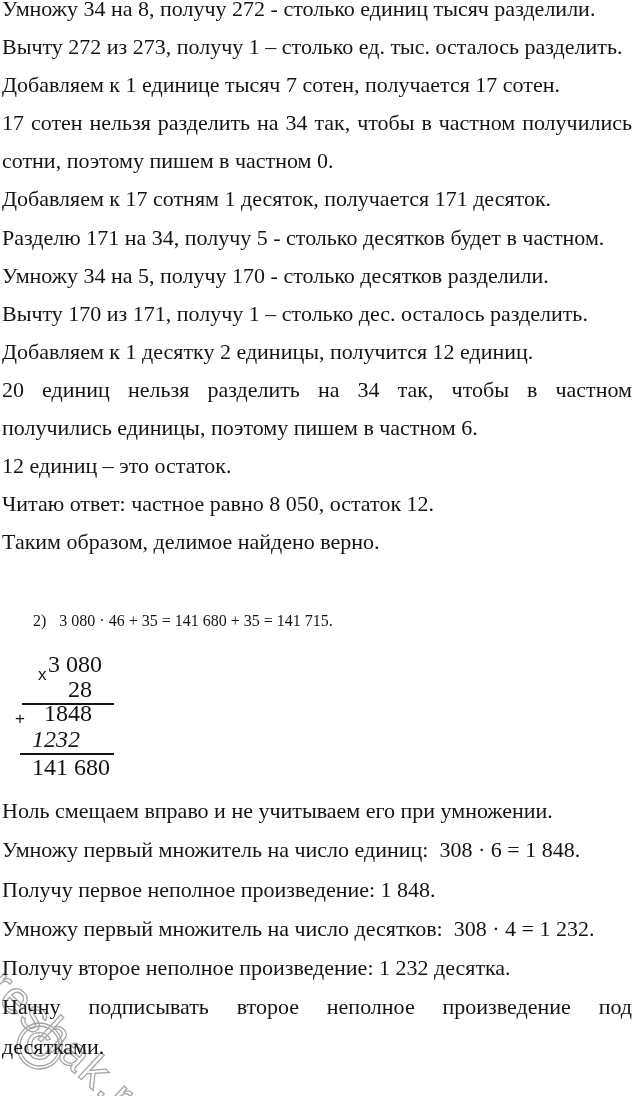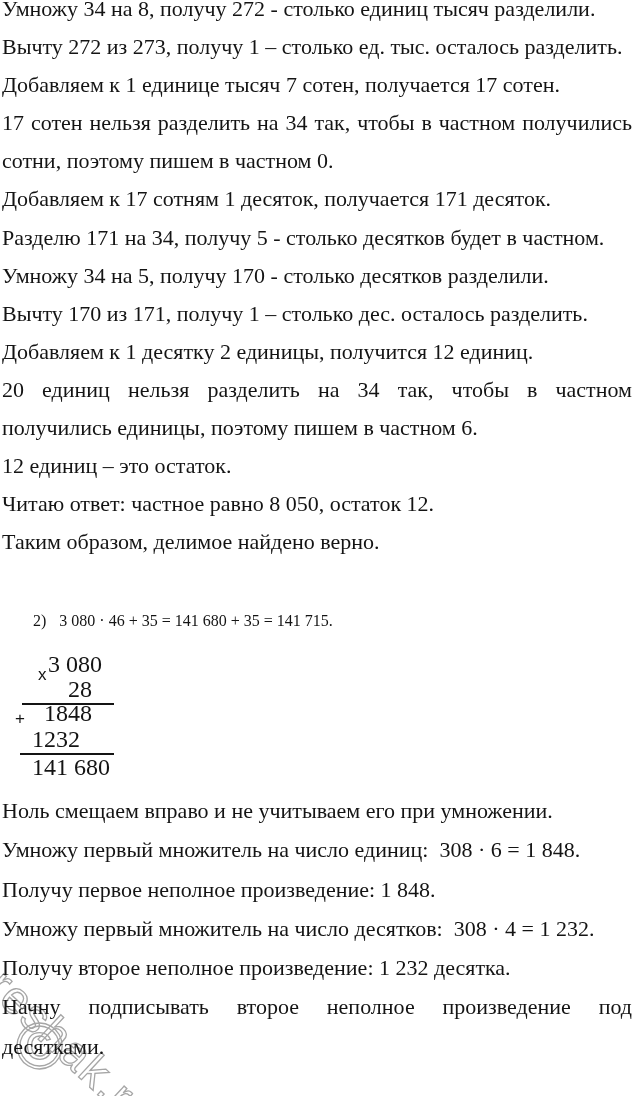--- a/index.html
+++ b/index.html
@@ -24,21 +24,21 @@
   
   #mult{left:12px;top:648px;width:102px;height:136px;font-size:24px;line-height:24px;}
   #mult .num{position:absolute;white-space:nowrap;}
   #mult .sign{position:absolute;font-size:17px;line-height:17px;font-family:"Liberation Sans","DejaVu Sans",sans-serif;}
   #m-multiplicand{top:4px;right:12px;}
   #m-xsign{left:26px;top:18px;}
   #m-multiplier{top:29px;right:22px;}
   #m-line1{position:absolute;top:55px;left:10px;right:0;border-top:2px solid #141414;}
   #m-partial1{top:53px;right:22px;}
   #m-plussign{left:3px;top:62px;}
-  #m-partial2{top:79px;right:34px;}
+  #m-partial2{top:79px;right:34px;font-style:italic;}
   #m-line2{position:absolute;top:105px;left:8px;right:0;border-top:2px solid #141414;}
   #m-result{top:107px;right:4px;margin-left:40px;}
   
   .wm{
     position:absolute;z-index:1;color:transparent;
     -webkit-text-stroke:1.3px #a6a6a6;
     font-family:"Liberation Sans","DejaVu Sans",sans-serif;
   }
   #wm-text{left:14px;top:958px;font-size:46px;letter-spacing:2px;
     transform:rotate(43deg);transform-origin:left top;white-space:nowrap;}

